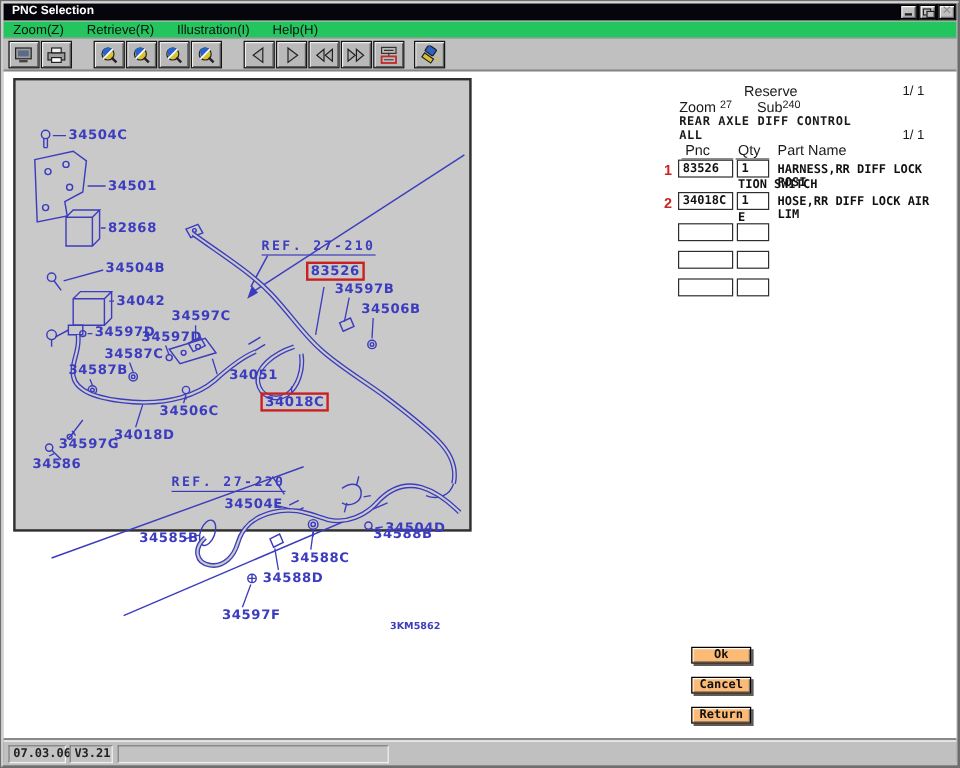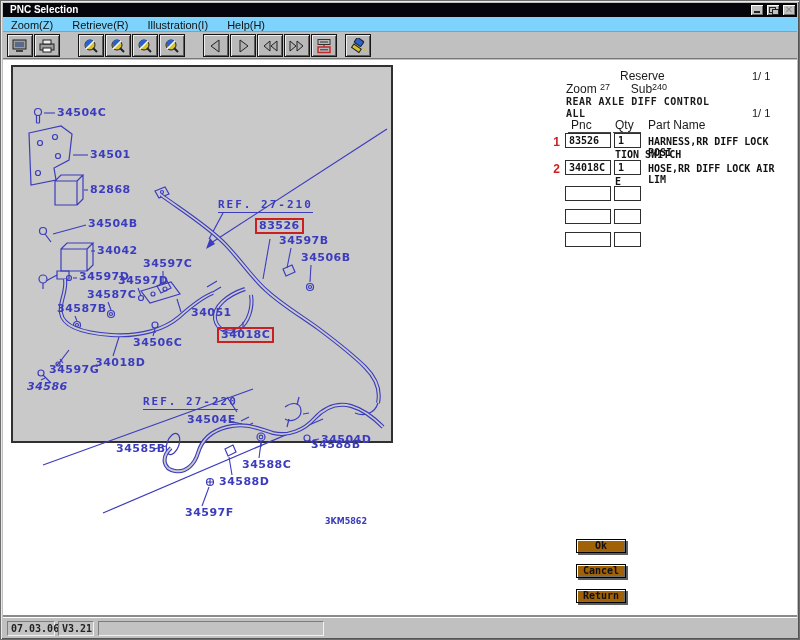--- a/index.html
+++ b/index.html
@@ -11,21 +11,21 @@
   .titlebar{position:absolute;left:2px;top:2px;right:2px;height:14px;background:#05050b;
             color:#fff;font:bold 10px "Liberation Sans",sans-serif;line-height:14px;padding-left:7px}
   .winbtns{position:absolute;right:1px;top:1px;display:flex;gap:2px}
   .winbtn{width:14px;height:12px;background:#c0c0c0;border:1px solid #000;
           box-shadow:inset 1px 1px 0 #fff, inset -1px -1px 0 #6e6e6e;position:relative}
   .winbtn .min{position:absolute;left:3px;bottom:2px;width:6px;height:2px;background:#222}
   .winbtn .rst1{position:absolute;left:2px;top:2px;width:7px;height:6px;border:1px solid #222}
   .winbtn .rst2{position:absolute;left:5px;top:4px;width:7px;height:6px;border:1px solid #222;background:#c0c0c0}
   .winbtn .cls{position:absolute;left:0;top:-1px;width:100%;text-align:center;color:#8b8b8b;font:bold 10px "DejaVu Sans",sans-serif}
   
-  .menubar{position:absolute;left:2px;top:17px;right:2px;height:14px;background:#7dd3fc;
+  .menubar{position:absolute;left:2px;top:17px;right:2px;height:14px;background:#22c55e;
            font:11px "Liberation Sans",sans-serif;color:#111;border-bottom:1px solid #9a9a9a}
   .menubar span{display:inline-block;padding:1px 8px 0 8px;cursor:default}
   
   .toolbar{position:absolute;left:2px;top:32px;right:2px;height:26px;background:#c0c0c0;
            border-bottom:1px solid #777;display:flex;align-items:flex-start;padding:1px 0 0 4px}
   .tbtn{width:26px;height:23px;background:#b9b9b9;border:1px solid #151515;margin-right:1px;
         box-shadow:inset 1px 1px 0 #eee, inset -1px -1px 0 #5d5d5d;
         display:flex;align-items:center;justify-content:center}
   .tgap{width:17px}
   .tgap2{width:7px}
@@ -51,21 +51,21 @@
   .prow{position:absolute;left:0;width:100%;height:27px}
   .rnum{position:absolute;left:541px;top:2px;width:16px;text-align:right;color:#cc2222;
         font:bold 12px "Liberation Sans",sans-serif}
   .pbox{position:absolute;top:0;height:15px;background:#fff;border:1px solid #2e2e2e;
         font:bold 10px "DejaVu Sans Mono",monospace;line-height:13px;padding-left:3px;color:#111}
   .pbox.pnc{left:562px;width:46px}
   .pbox.qty{left:611px;width:27px}
   .pname{position:absolute;left:645px;top:3px;font:bold 10px "DejaVu Sans Mono",monospace;color:#111}
   .pname2{position:absolute;left:612px;top:16px;font:bold 10px "DejaVu Sans Mono",monospace;color:#111}
   
-  .abtn{position:absolute;left:573px;width:50px;height:14px;background:#a16207;
+  .abtn{position:absolute;left:573px;width:50px;height:14px;background:#fdba74;
         border:1px solid #000;box-shadow:inset 1px 1px 0 #fff, inset -1px -1px 0 #707070, 2px 2px 0 0 #5c5c5c;
         font:bold 10px "DejaVu Sans Mono",monospace;text-align:center;line-height:12px;color:#111;cursor:default}
   
   .statusbar{position:absolute;left:2px;right:2px;bottom:2px;height:20px;background:#c0c0c0;
              border-top:1px solid #fff;box-shadow:0 -2px 0 #8a8a8a}
   .scell{position:absolute;top:3px;height:15px;background:#c3c3c3;
          border:1px solid;border-color:#7d7d7d #f2f2f2 #f2f2f2 #7d7d7d;
          font:bold 10px "DejaVu Sans Mono",monospace;line-height:13px;padding-left:3px;color:#222}
   .tube{stroke-width:4}
   .tubecore{stroke:#c9c9c9;stroke-width:1.8;fill:none}
@@ -317,21 +317,21 @@
         <div class="dlabel" style="left: 84px; top: 178px;">34042</div>
         <div class="dlabel" style="left: 130px; top: 191px;">34597C</div>
         <div class="dlabel" style="left: 66px; top: 204px;">34597D</div>
         <div class="dlabel" style="left: 105px; top: 208px;">34597D</div>
         <div class="dlabel" style="left: 74px; top: 222px;">34587C</div>
         <div class="dlabel" style="left: 44px; top: 236px;">34587B</div>
         <div class="dlabel" style="left: 170px; top: 240px; padding-left: 8px;">34051</div>
         <div class="dlabel" style="left: 120px; top: 270px;">34506C</div>
         <div class="dlabel" style="left: 82px; top: 290px;">34018D</div>
         <div class="dlabel" style="left: 36px; top: 297px;">34597G</div>
-        <div class="dlabel" style="left: 14px; top: 314px; font-style: italic;">34586</div>
+        <div class="dlabel" style="left: 14px; top: 314px;">34586</div>
         <div class="dlabel ref" style="left: 205px; top: 131px;">REF. 27-210</div>
         <div class="dlabel boxed" style="left: 246px; top: 153px;">83526</div>
         <div class="dlabel" style="left: 266px; top: 168px;">34597B</div>
         <div class="dlabel" style="left: 288px; top: 185px;">34506B</div>
         <div class="dlabel boxed" style="left: 208px; top: 262px;">34018C</div>
         <div class="dlabel ref" style="left: 130px; top: 328px;">REF. 27-220</div>
         <div class="dlabel" style="left: 174px; top: 347px;">34504E</div>
         <div class="dlabel" style="left: 298px; top: 340px; margin-top: 32px;">34588B</div>
         <div class="dlabel" style="left: 308px; top: 367px;">34504D</div>
         <div class="dlabel" style="left: 103px; top: 376px;">34585B</div>

